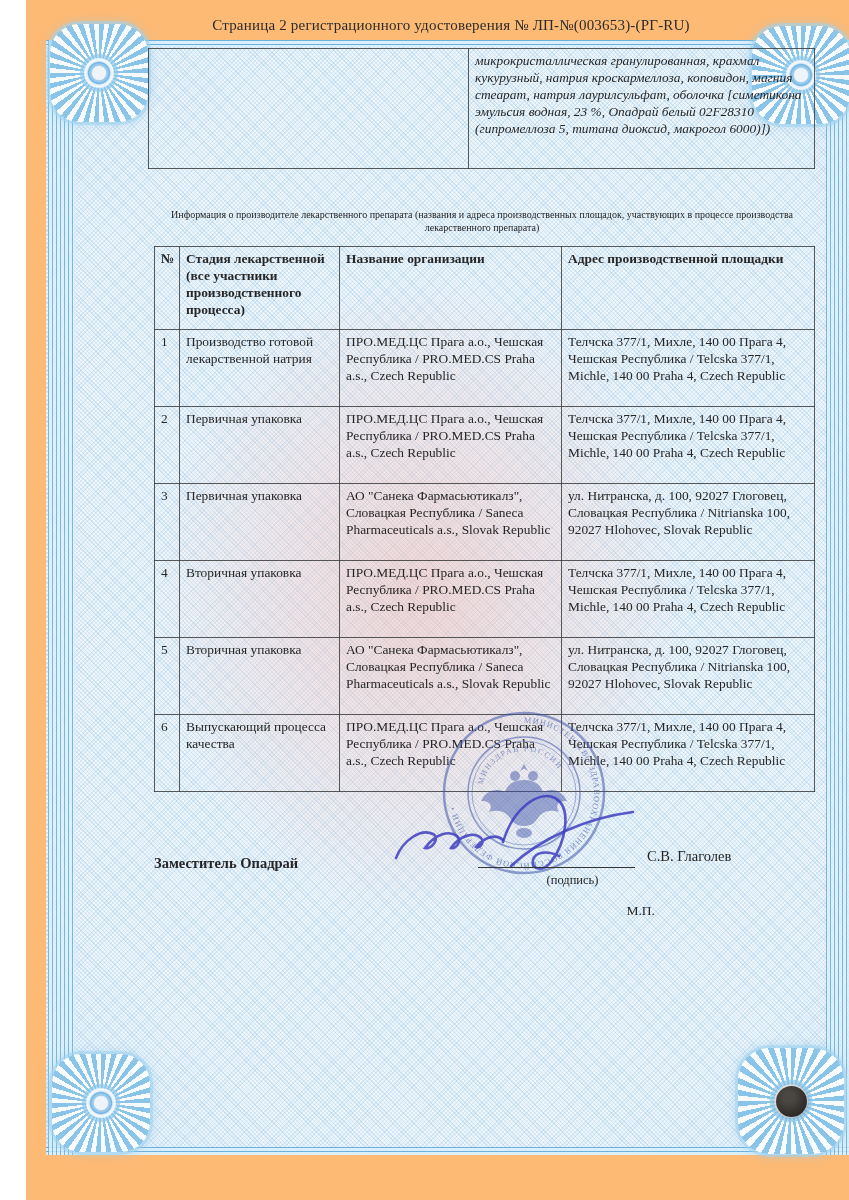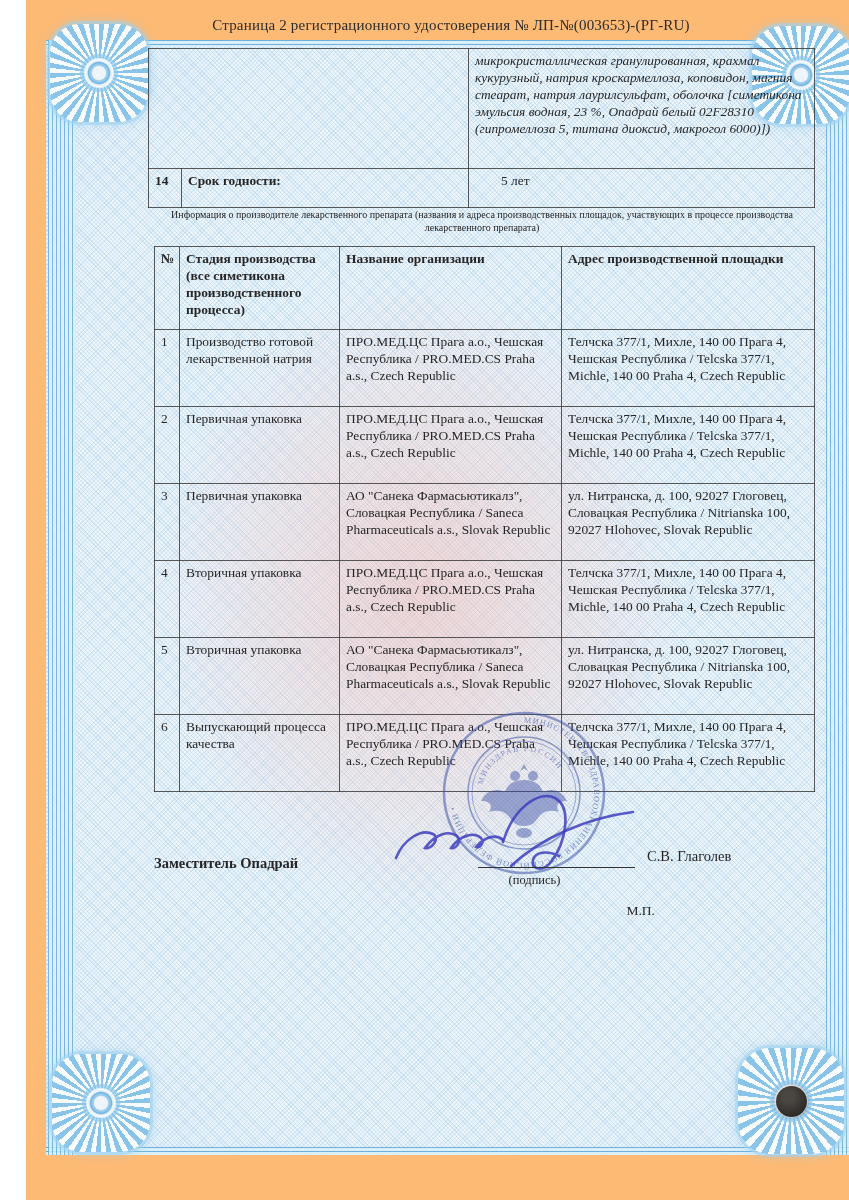--- a/index.html
+++ b/index.html
@@ -66,21 +66,21 @@
   .intro{
     position:absolute;left:122px;top:208px;width:668px;text-align:center;
     font-size:10px;line-height:1.32;
   }
   .maintable{position:absolute;left:128px;top:246px;width:660px;border:1.5px solid rgba(45,45,45,0.9);}
   .maintable th{font-weight:bold;text-align:left;height:76px;}
   .maintable td{height:70px;}
   
   .sig-title{position:absolute;left:128px;top:855px;font-size:14.5px;font-weight:bold;}
   .sig-line{position:absolute;left:452px;top:867px;width:157px;border-top:1.5px solid #333;}
-  .sig-caption{position:absolute;left:430px;top:873px;width:157px;text-align:center;font-size:12.5px;}
+  .sig-caption{position:absolute;left:468px;top:873px;width:157px;text-align:center;font-size:12.5px;}
   .sig-name{position:absolute;left:621px;top:848px;font-size:14.5px;font-weight:normal;}
   .sig-mp{position:absolute;left:472px;top:903px;width:157px;text-align:right;font-size:13.5px;}
   .stamp{position:absolute;left:393px;top:688px;width:210px;height:210px;pointer-events:none;}
   .signature-svg{position:absolute;left:355px;top:786px;width:270px;height:104px;pointer-events:none;}
 </style>
 </head>
 <body>
 
 <div class="sheet">
 
@@ -101,41 +101,36 @@
     <colgroup>
         <col style="width:33px">
         <col style="width:287px">
         <col style="width:346px">
       </colgroup>
     <tbody>
         <tr>
       <td class="empty-cell" colspan="2"></td>
       <td class="exc-cell">микрокристаллическая гранулированная, крахмал кукурузный, натрия кроскармеллоза, коповидон, магния стеарат, натрия лаурилсульфат, оболочка [симетикона эмульсия водная, 23 %, Опадрай белый 02F28310 (гипромеллоза 5, титана диоксид, макрогол 6000)])</td>
     </tr>
-    <tr>
-      <td class="num-cell">14</td>
-      <td class="label-cell">Срок годности:</td>
-      <td class="value-cell">5 лет</td>
-    </tr>
   </tbody>
     </table>
 
   <div class="intro">Информация о производителе лекарственного препарата (названия и адреса производственных площадок, участвующих в процессе производства лекарственного препарата)</div>
 
   <table class="maintable">
     <colgroup>
         <col style="width:25px">
         <col style="width:160px">
         <col style="width:222px">
         <col style="width:253px">
       </colgroup>
     <tbody>
         <tr>
       <th>№</th>
-      <th>Стадия производства (все симетикона производственного процесса)</th>
+      <th>Стадия лекарственной (все участники производственного процесса)</th>
       <th>Название организации</th>
       <th>Адрес производственной площадки</th>
     </tr>
     <tr>
       <td>1</td>
       <td>Производство готовой лекарственной натрия</td>
       <td>ПРО.МЕД.ЦС Прага а.о., Чешская Республика / PRO.MED.CS Praha a.s., Czech Republic</td>
       <td>Телчска 377/1, Михле, 140 00 Прага 4, Чешская Республика / Telcska 377/1, Michle, 140 00 Praha 4, Czech Republic</td>
     </tr>
     <tr>

